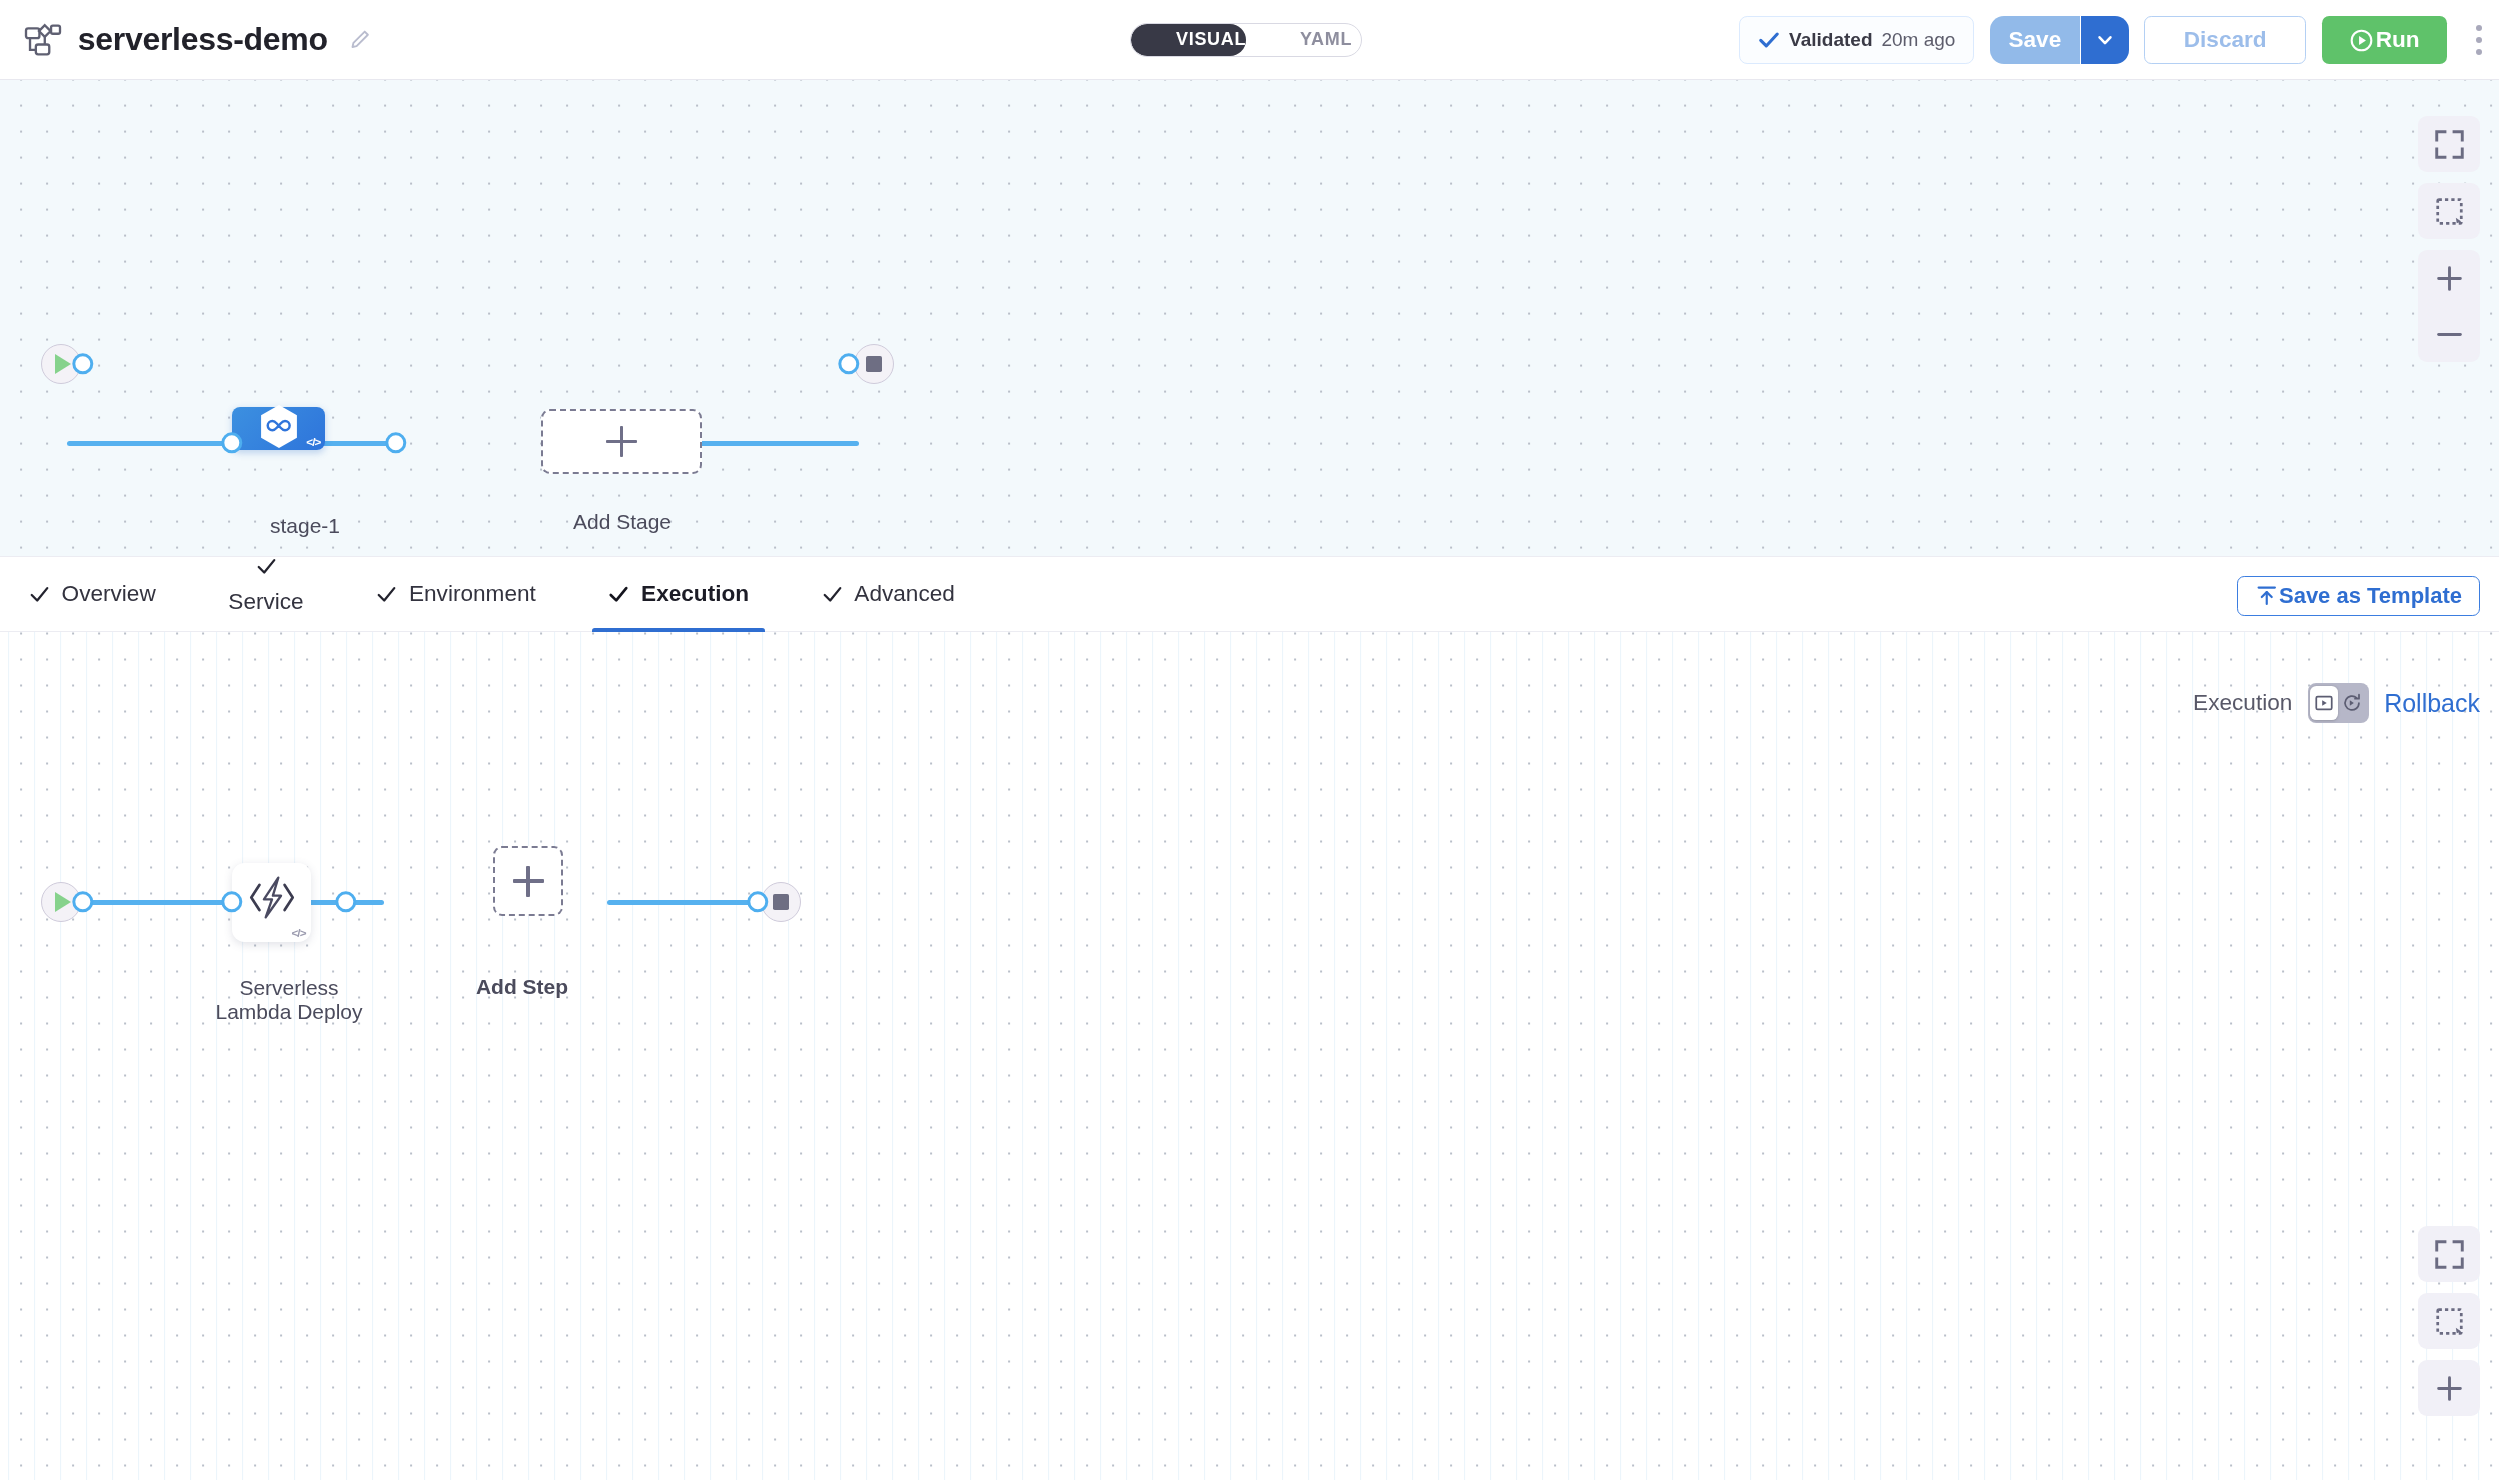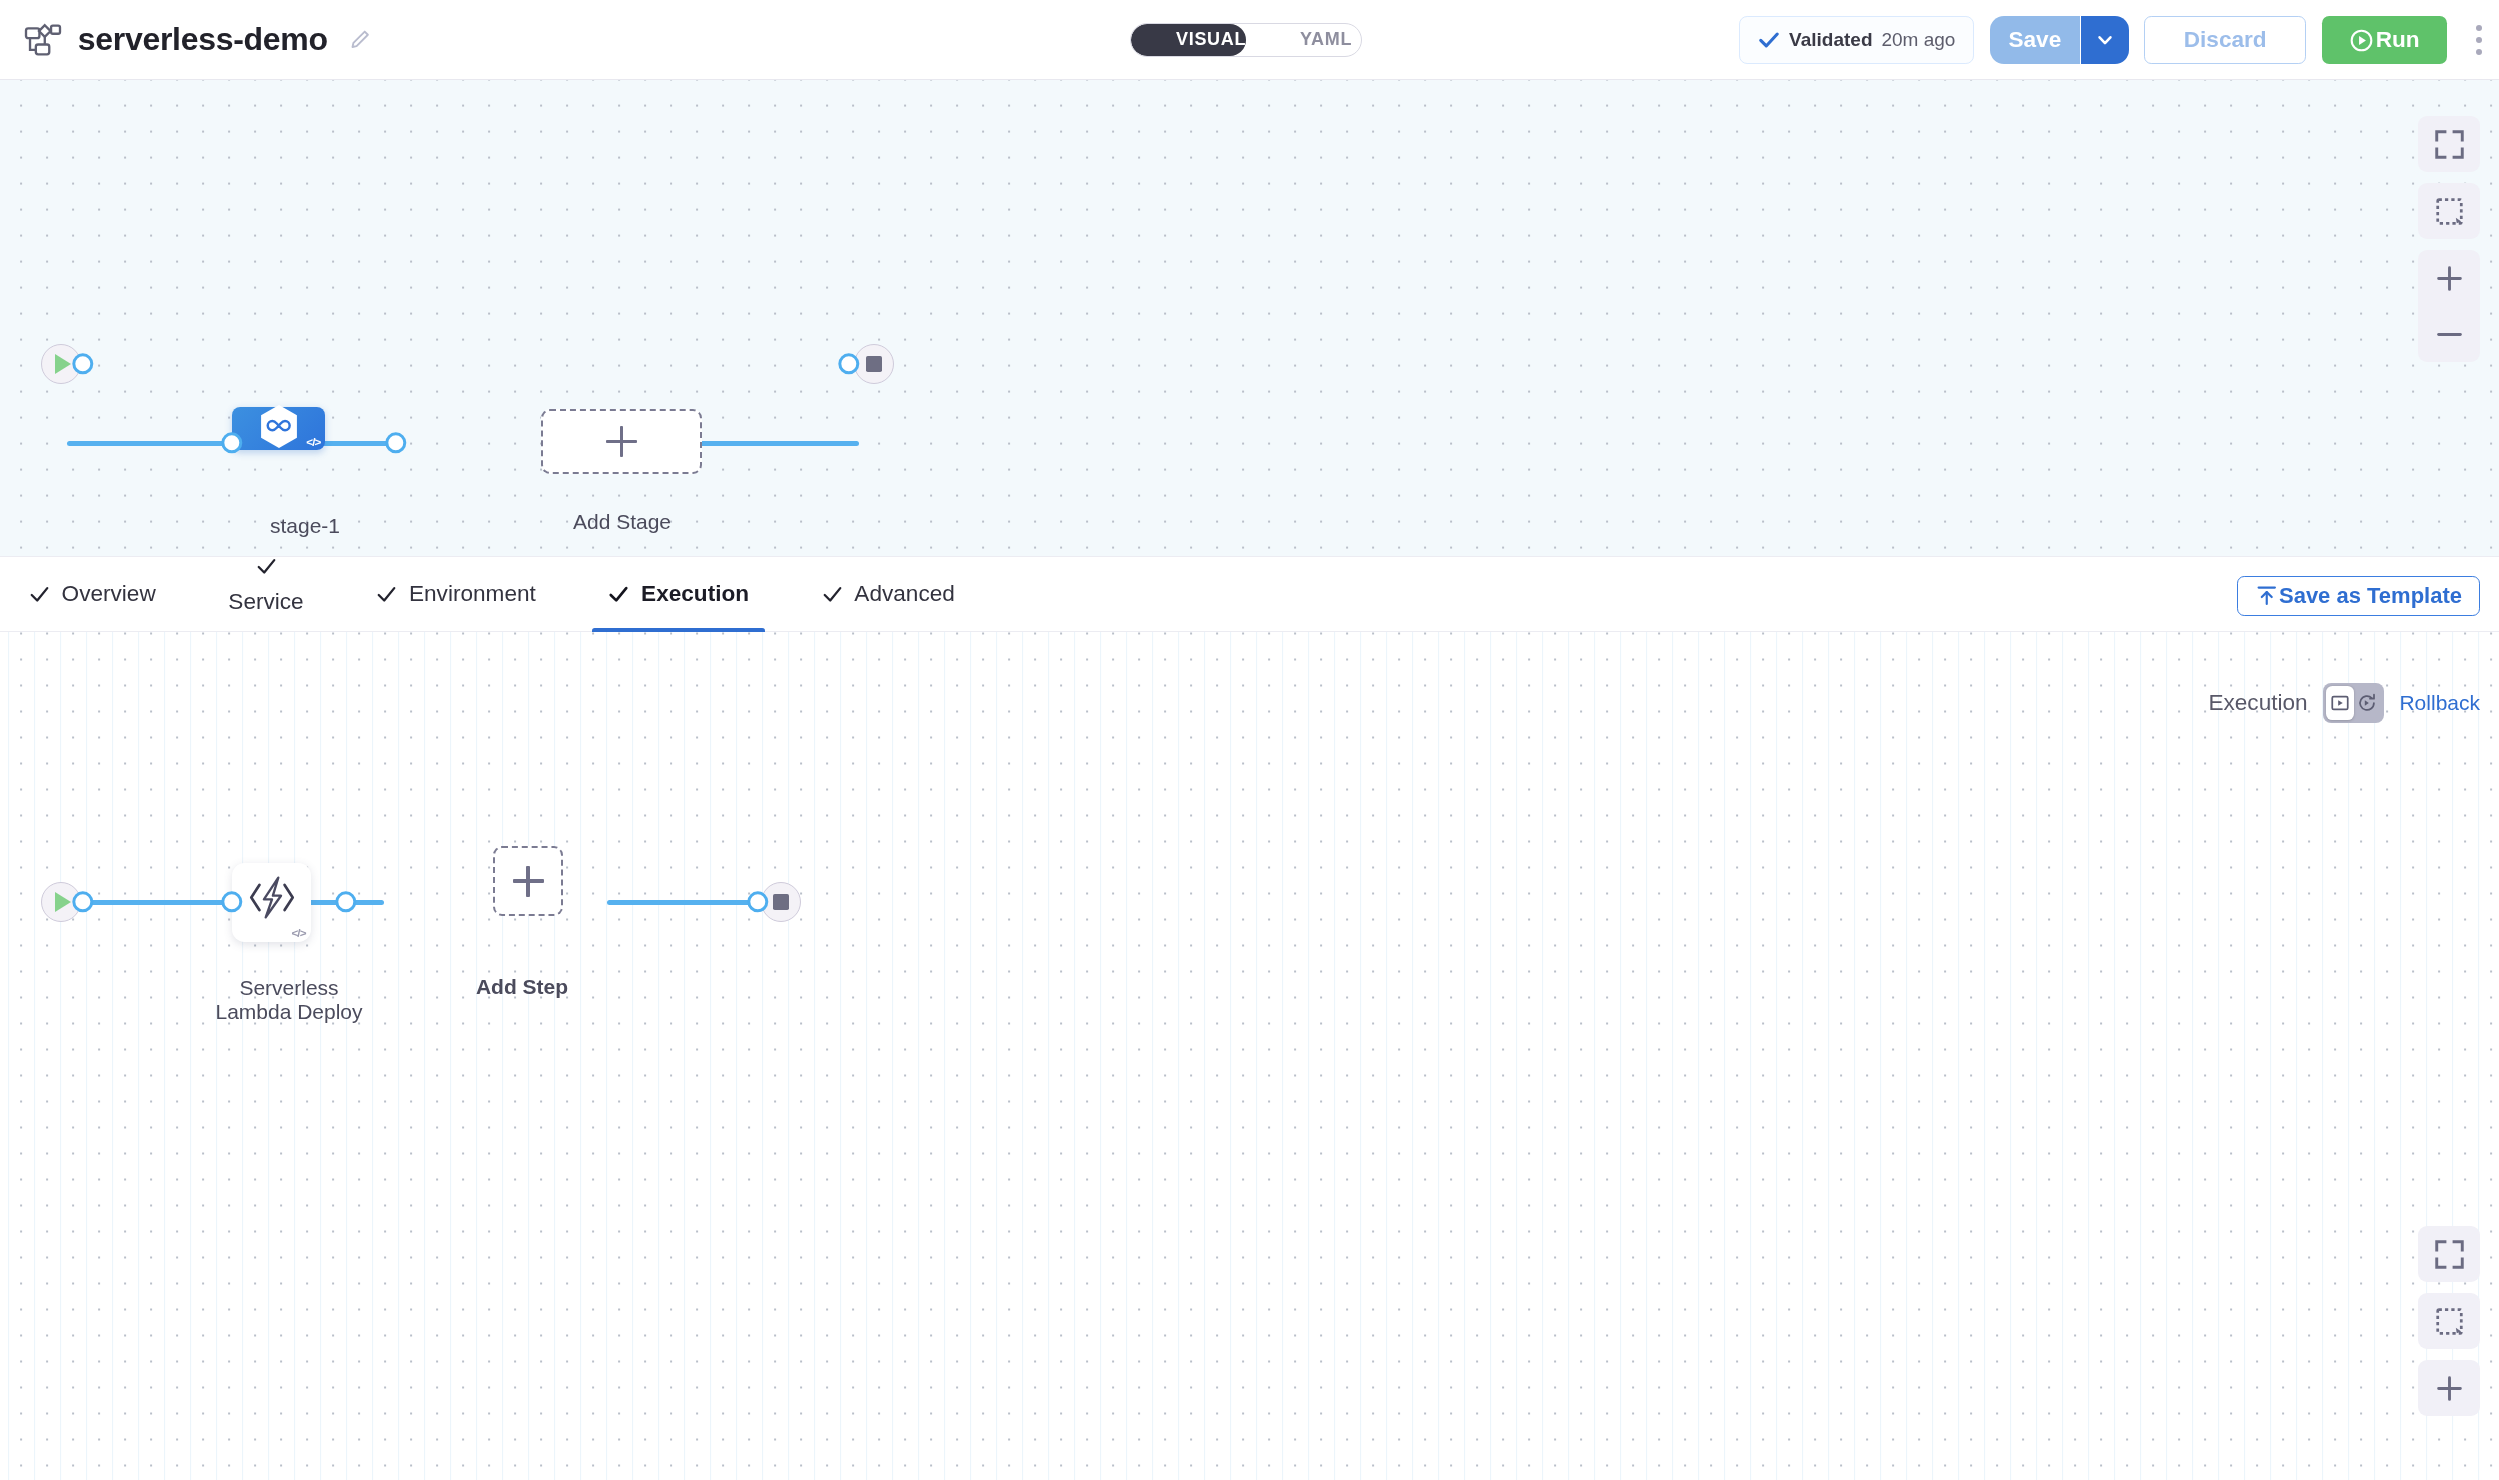--- a/index.html
+++ b/index.html
@@ -208,21 +208,21 @@
     color: #2f6ed1; font-size: 22px; font-weight: bold;
     display: flex; align-items: center; gap: 0; padding: 0 17px; cursor: pointer;
   }
 
   
   .exec-row {
     position: absolute; top: 683px; right: 20px;
     display: flex; align-items: center; gap: 15.4px;
   }
   .exec-label { font-size: 22.6px; color: #585868; }
-  .rollback-label { font-size: 21px; color: #2f6ed1; cursor: pointer; }
+  .rollback-label { font-size: 25px; color: #2f6ed1; cursor: pointer; }
   .seg-toggle {
     width: 61px; height: 40px; border-radius: 8.1px; background: #b6b7c8;
     display: flex; align-items: center; padding: 2.7px; gap: 0;
     cursor: pointer; position: relative;
   }
   .seg-toggle .seg {
     width: 50%; height: 100%; display: flex; align-items: center; justify-content: center;
   }
   .seg-toggle .seg.on {
     background: #ffffff; border-radius: 6.3px; box-shadow: 0 0.9px 2.7px rgba(0,0,0,0.18);

